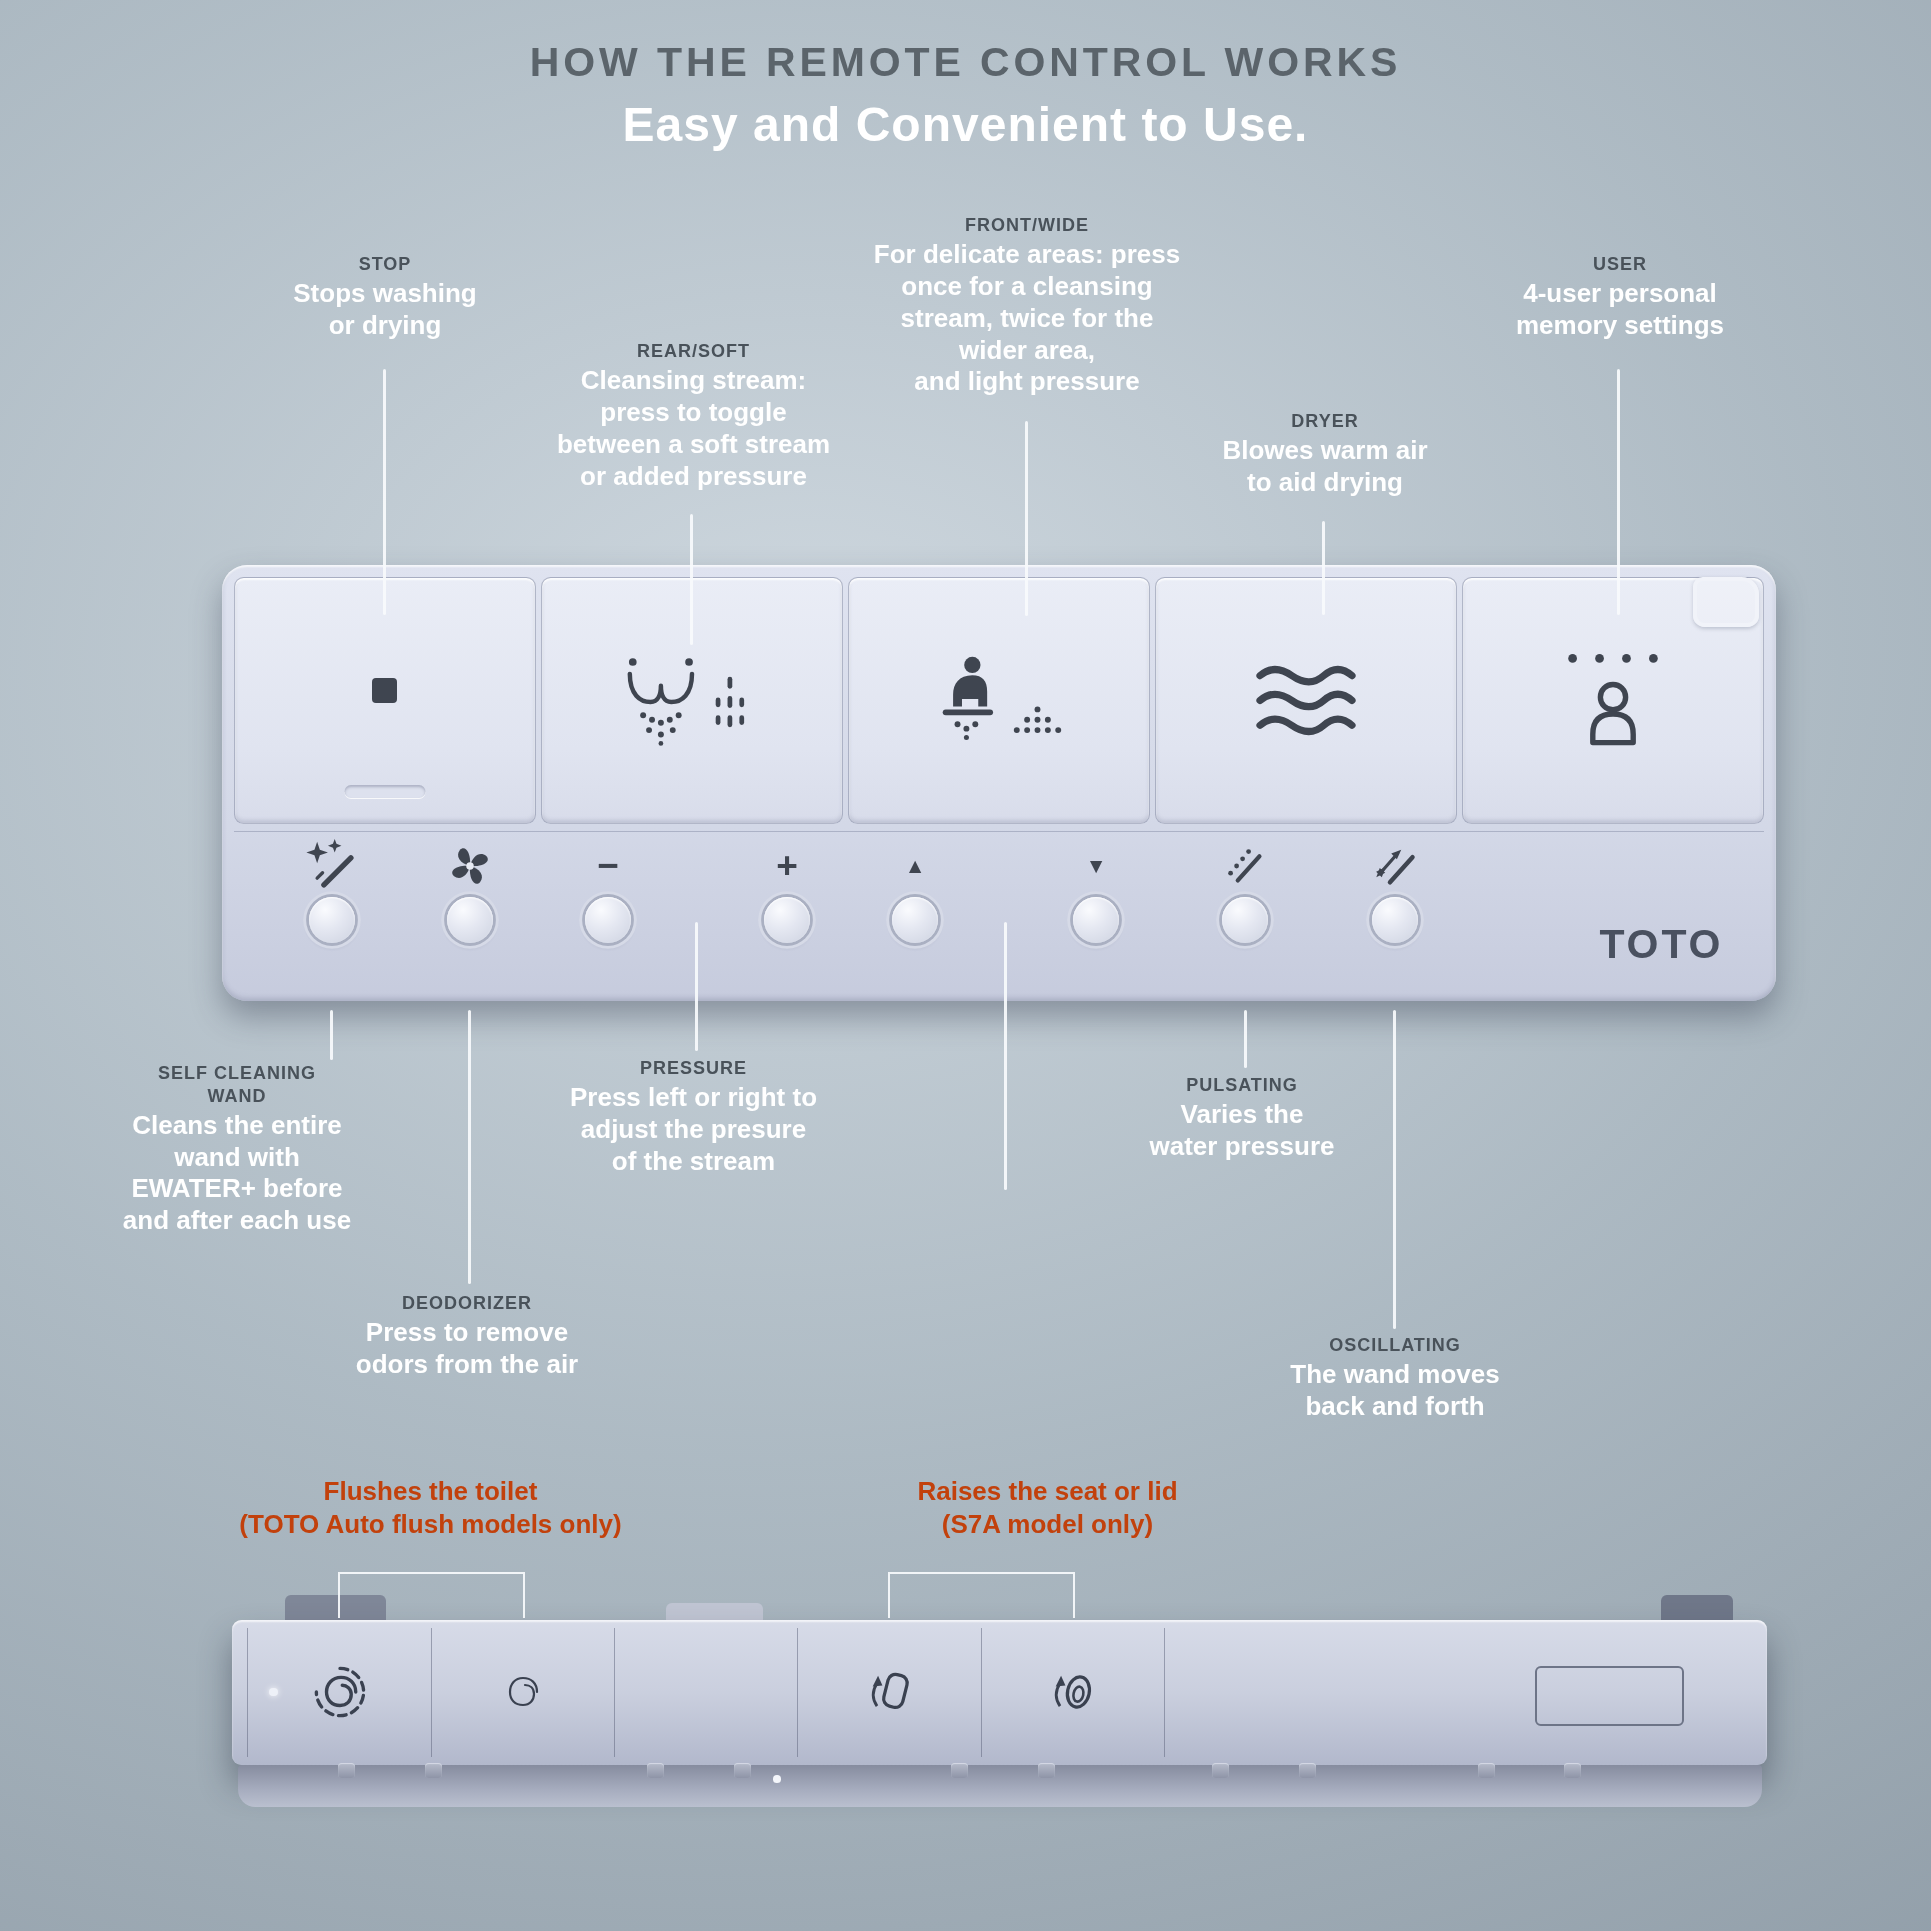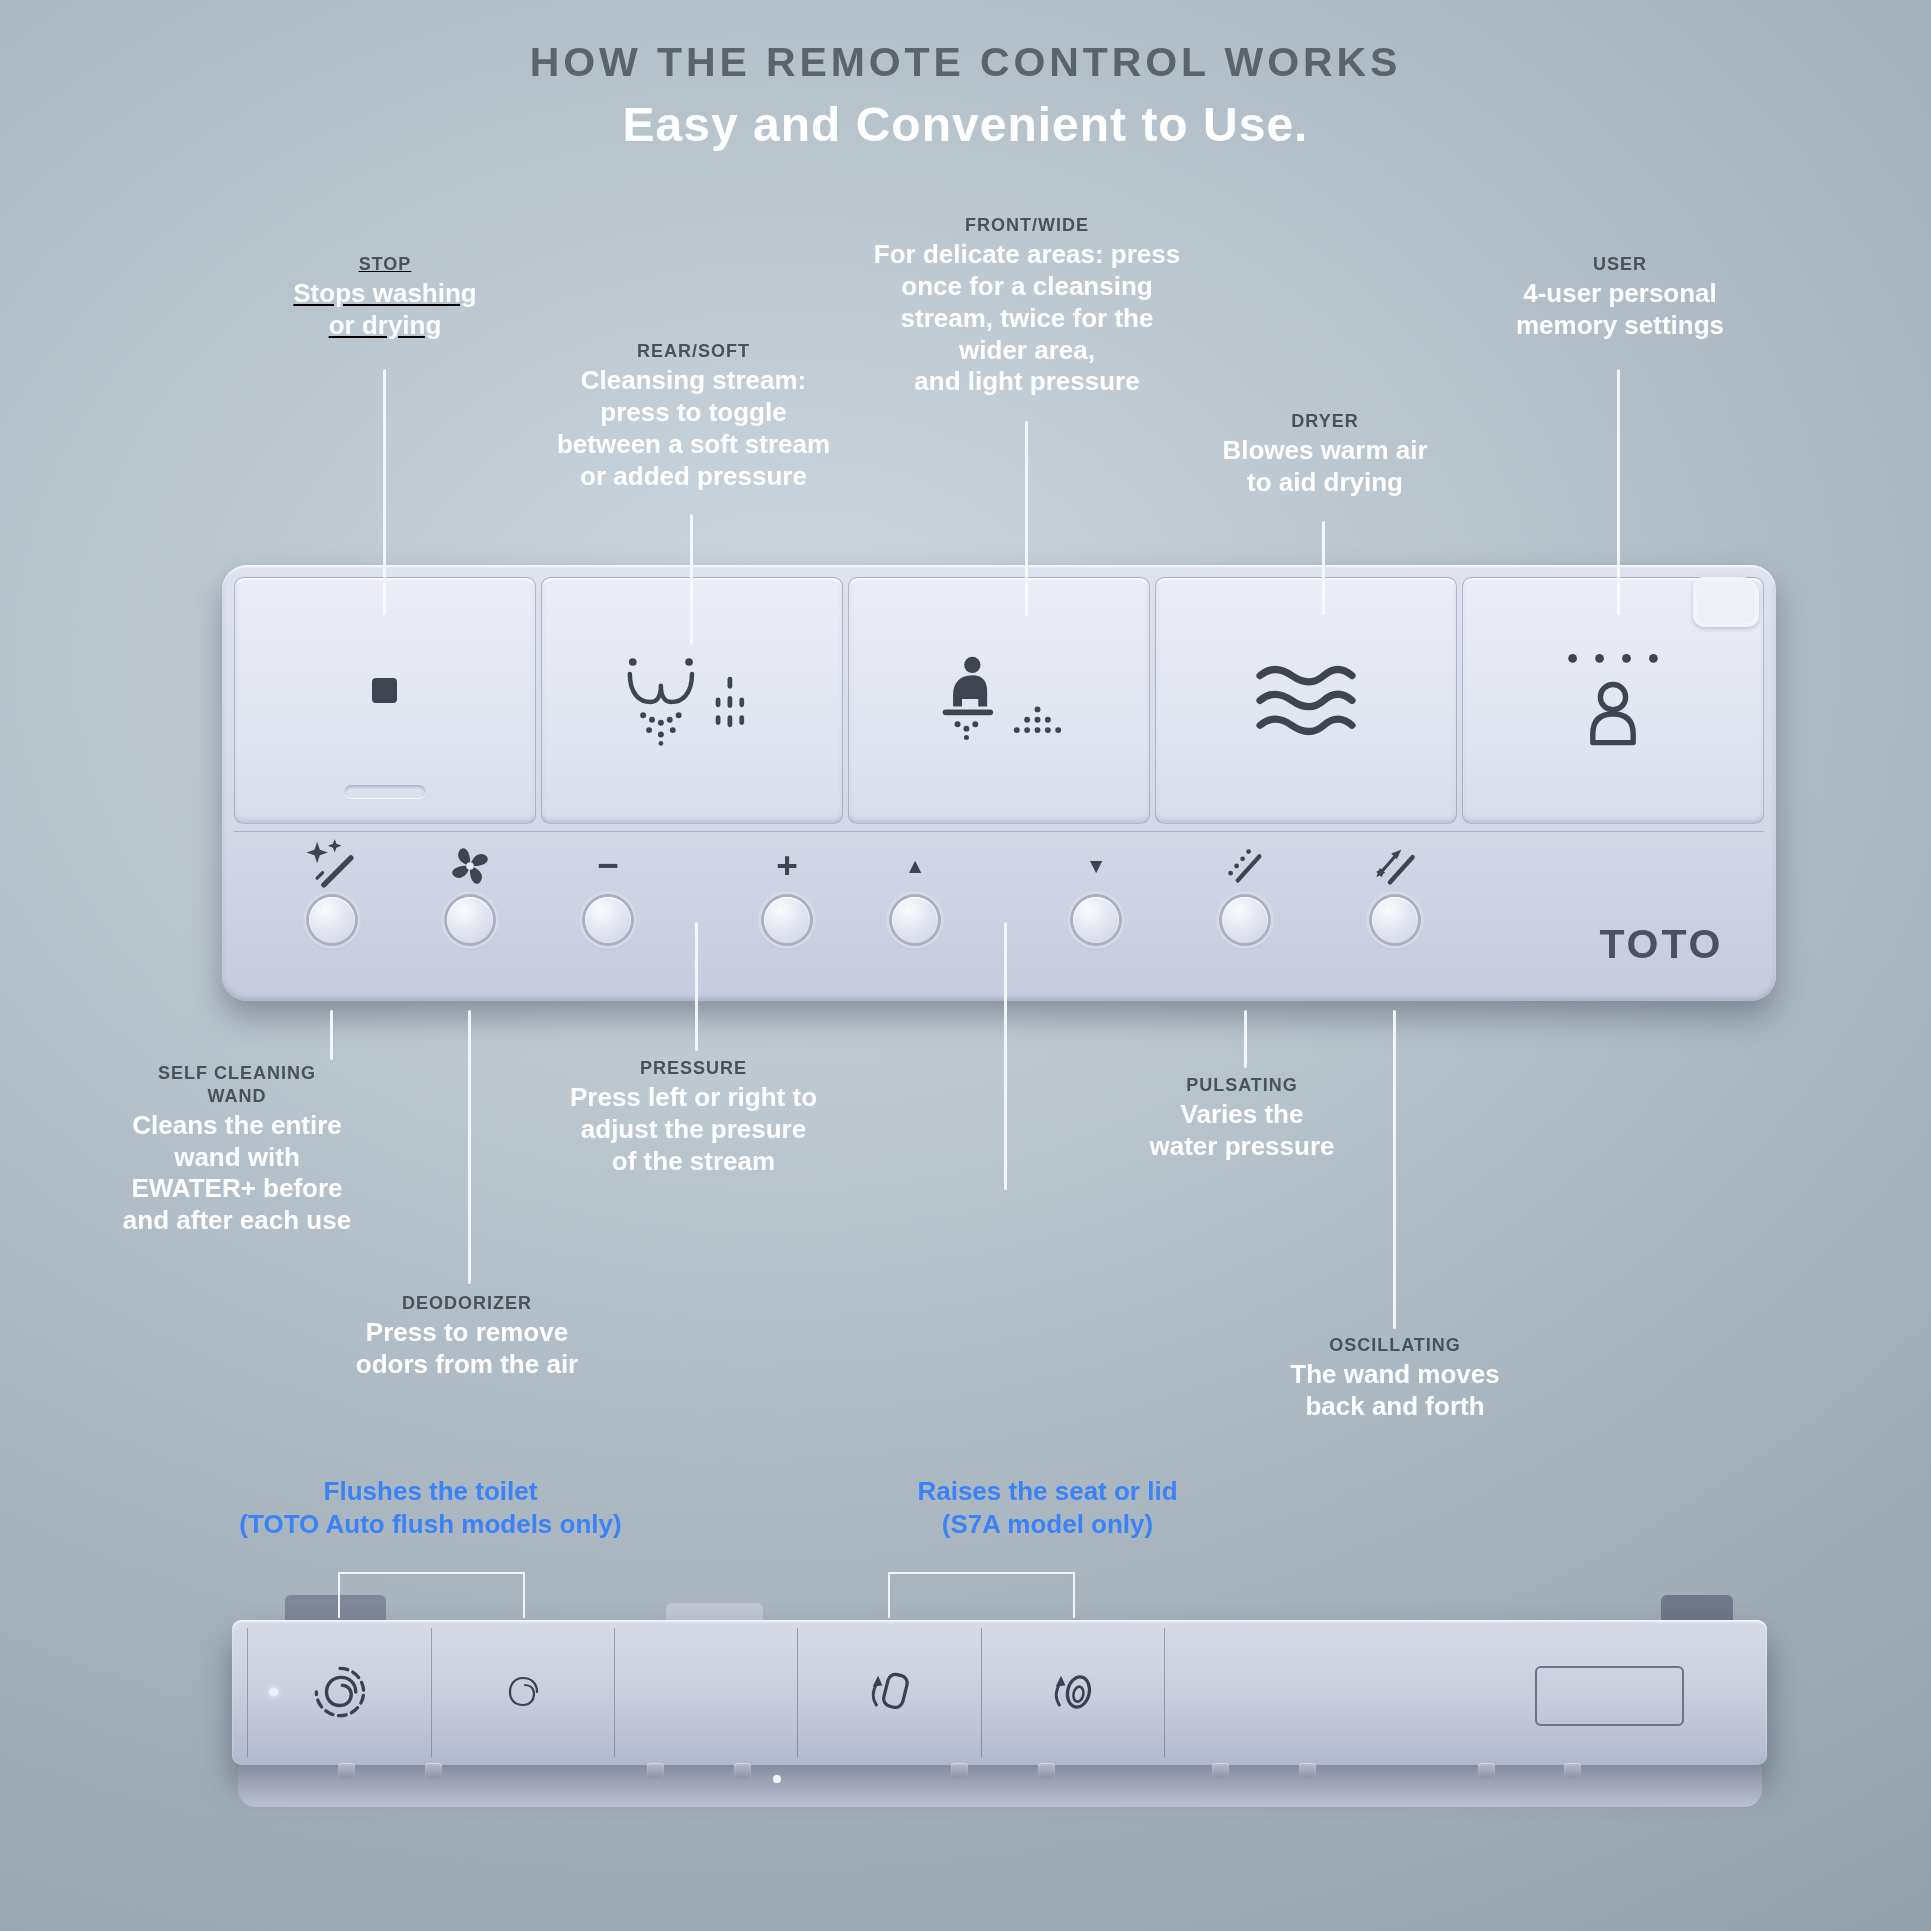--- a/index.html
+++ b/index.html
@@ -66,21 +66,21 @@
     width:46px;height:46px;border-radius:50%;margin:5.8px auto 0;
     background:radial-gradient(circle at 35% 28%, #fafbfe 0%, #e4e7f1 45%, #cdd2e0 100%);
     box-shadow:0 0 0 2.9px #aab0c2, 0 0 0 5.8px #d6dae7, 0 2.9px 5.8px rgba(58,64,90,0.45), inset 0 1px 1.9px #ffffff;
   }
   .toto-logo{
     position:absolute;right:41px;bottom:21px;
     font-size:41px;font-weight:800;letter-spacing:2.9px;color:#4a5160;
   }
 
   .caption{position:absolute;text-align:center;z-index:6;
-    font-size:26px;font-weight:700;color:#3b82f6;white-space:pre-line;line-height:1.25;}
+    font-size:26px;font-weight:700;color:#c2410c;white-space:pre-line;line-height:1.25;}
   .bracket{position:absolute;height:44px;z-index:5;
     border:2.9px solid rgba(248,250,252,0.93);border-bottom:none;}
 
   
   .side-remote{position:absolute;left:232px;top:1593px;width:1535px;height:232px;z-index:2;}
   .tab{position:absolute;border-radius:5.8px 5.8px 0 0;}
   .slab{
     position:absolute;left:0;top:27px;width:1535px;height:145px;border-radius:9.7px;
     background:linear-gradient(180deg,#d7dbe8 0%,#cacfde 50%,#b2b8cc 100%);
     box-shadow:0 19.3px 33px rgba(32,37,55,0.42), inset 0 1.9px 1.9px rgba(255,255,255,0.7);
@@ -106,21 +106,21 @@
   .center-dot{position:absolute;top:182px;width:7.7px;height:7.7px;border-radius:50%;background:#f4f6fb;}
 </style>
 </head>
 <body>
 
 <div class="canvas">
 
   <div class="page-title">HOW THE REMOTE CONTROL WORKS</div>
   <div class="page-subtitle">Easy and Convenient to Use.</div>
 
-  <div class="callout" style="left:269px;top:253px;width:232px;text-decoration:underline;">
+  <div class="callout" style="left:269px;top:253px;width:232px;">
     <div class="co-title">STOP</div>
     <div class="co-body">Stops washing
 or drying</div>
   </div>
   <div class="callout" style="left:534px;top:340px;width:319px;">
     <div class="co-title">REAR/SOFT</div>
     <div class="co-body">Cleansing stream:
 press to toggle
 between a soft stream
 or added pressure</div>

